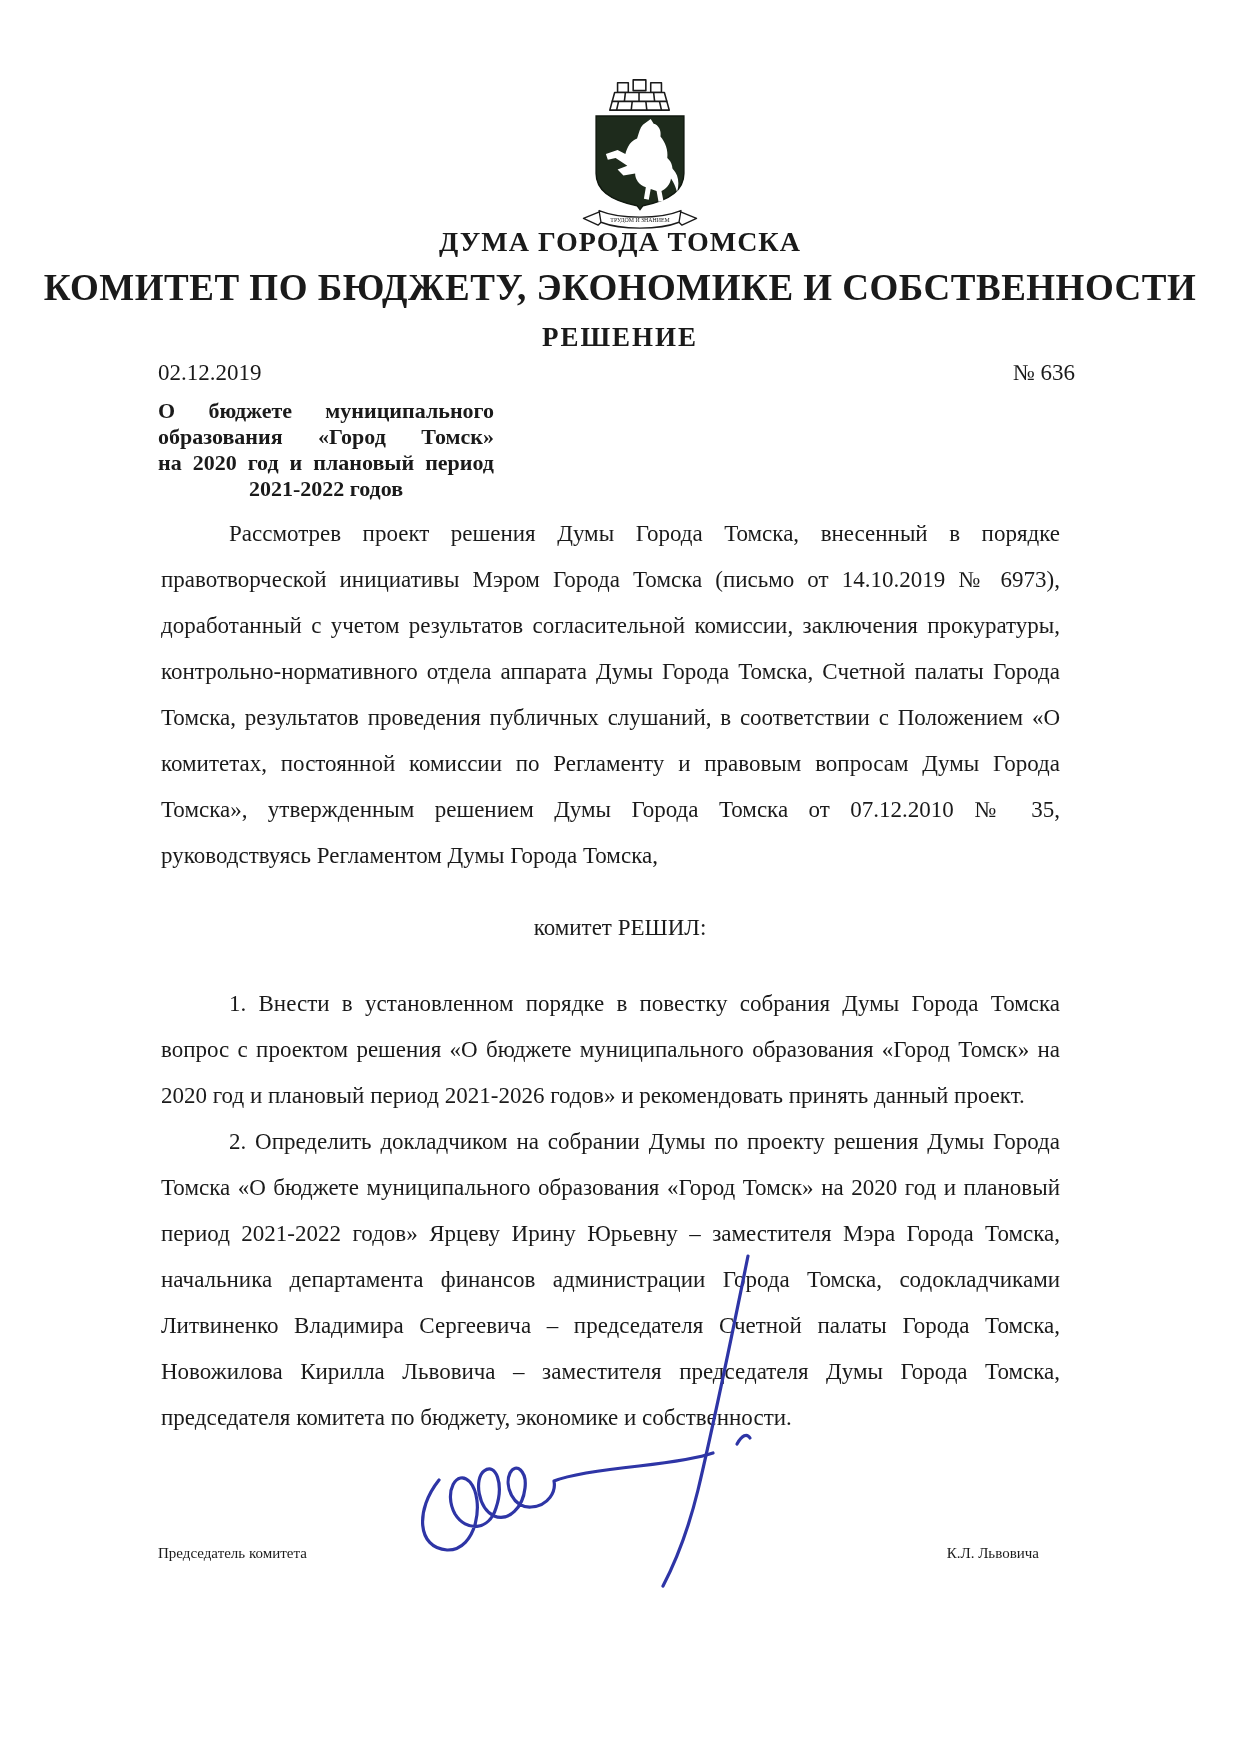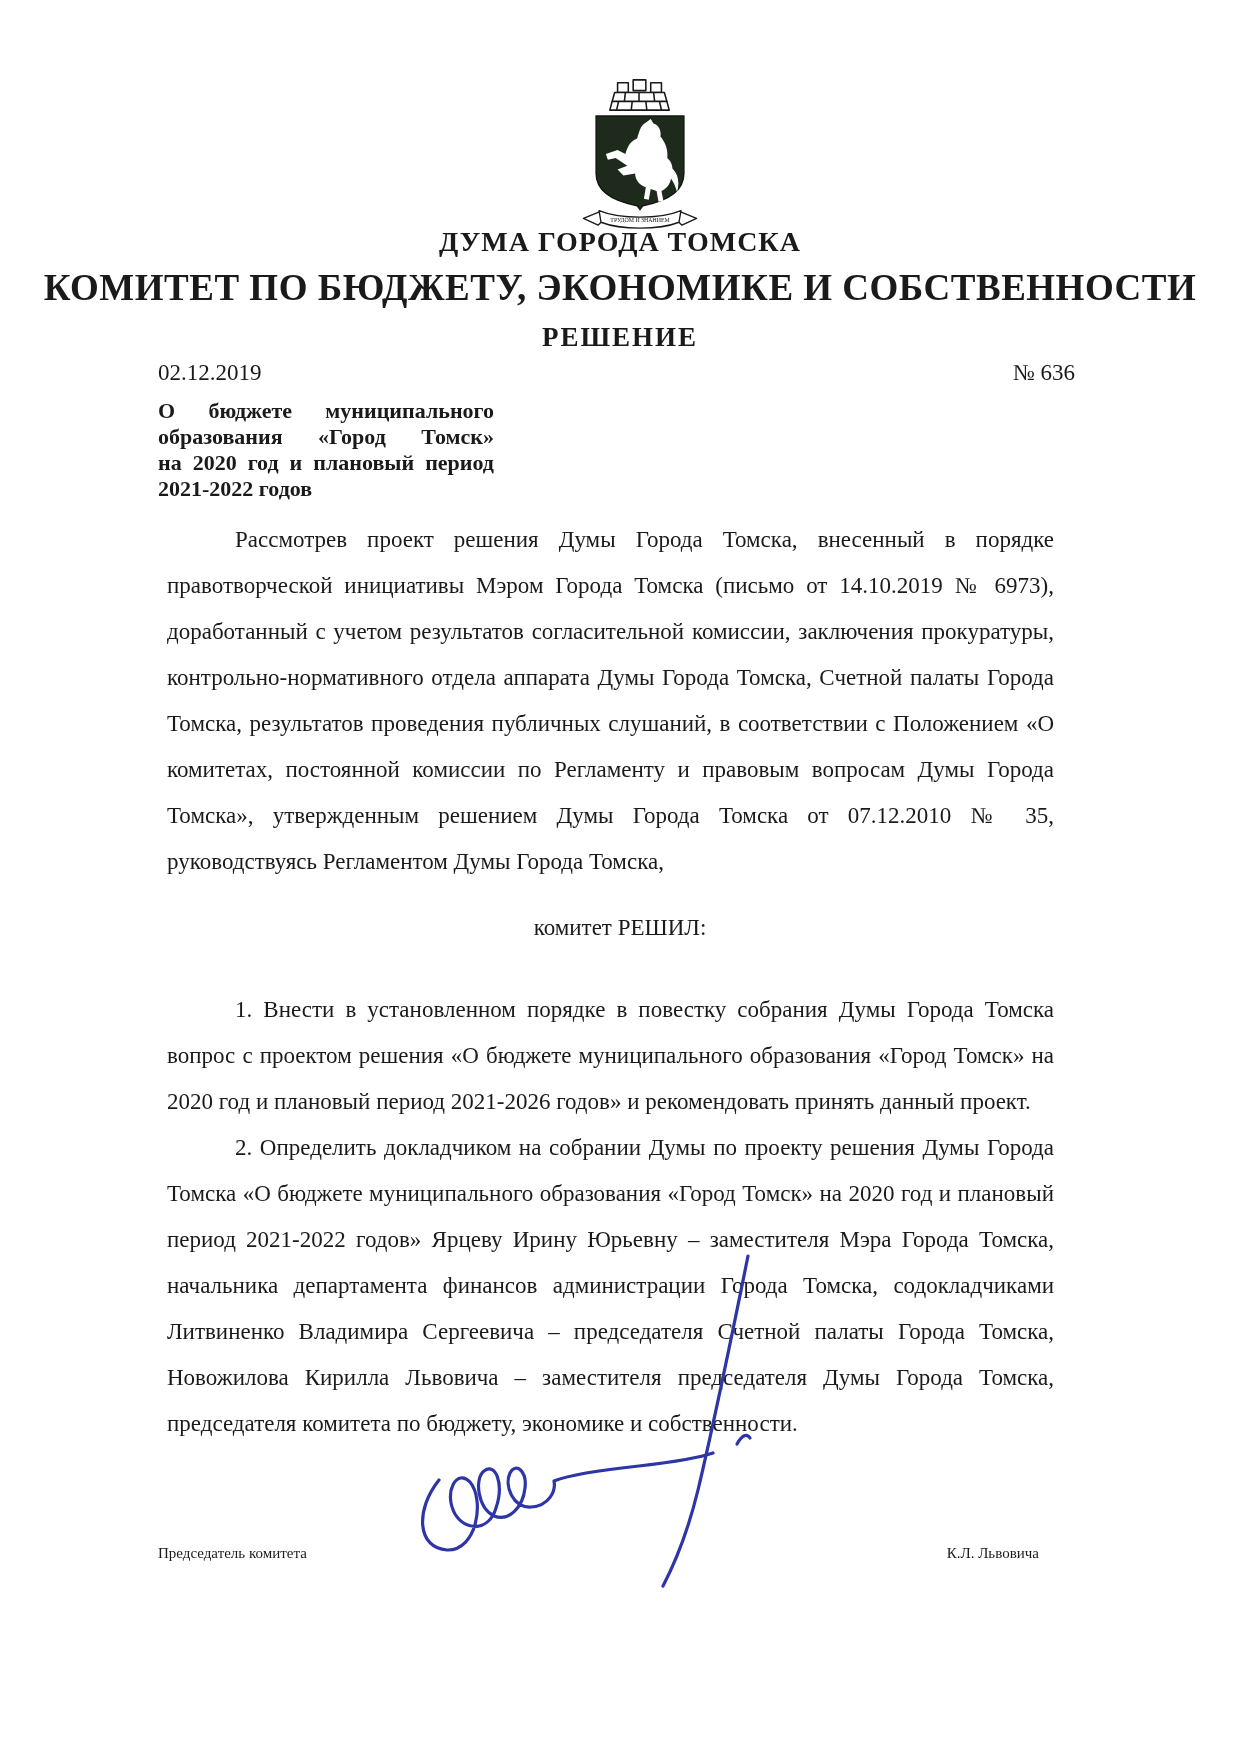--- a/index.html
+++ b/index.html
@@ -29,27 +29,27 @@
     position:absolute;top:360px;left:158px;width:917px;
     display:flex;justify-content:space-between;
     font-size:23px;
     gap:15px;
   }
   .subject{
     position:absolute;top:398px;left:158px;width:336px;
     font-weight:bold;font-size:22px;line-height:26px;
   }
   .subject .j{display:block;text-align:justify;text-align-last:justify;}
-  .subject .last{display:block;text-align:left;}
+  .subject .last{display:block;text-align:center;}
   .body-text{
     position:absolute;left:158px;width:905px;
     font-size:23px;line-height:46px;
     text-align:justify;
   }
-  .body-text p{margin:9px;text-indent:68px;}
+  .body-text p{margin:3px;text-indent:68px;}
   .preamble{top:508px;}
   .resolve-line{
     position:absolute;top:915px;left:0;width:100%;
     text-align:center;font-size:23px;
   }
   .item1{top:978px;}
   .item2{top:1116px;}
   .sign-row{
     position:absolute;top:1545px;left:158px;width:905px;
     display:flex;justify-content:space-between;align-items:flex-start;

